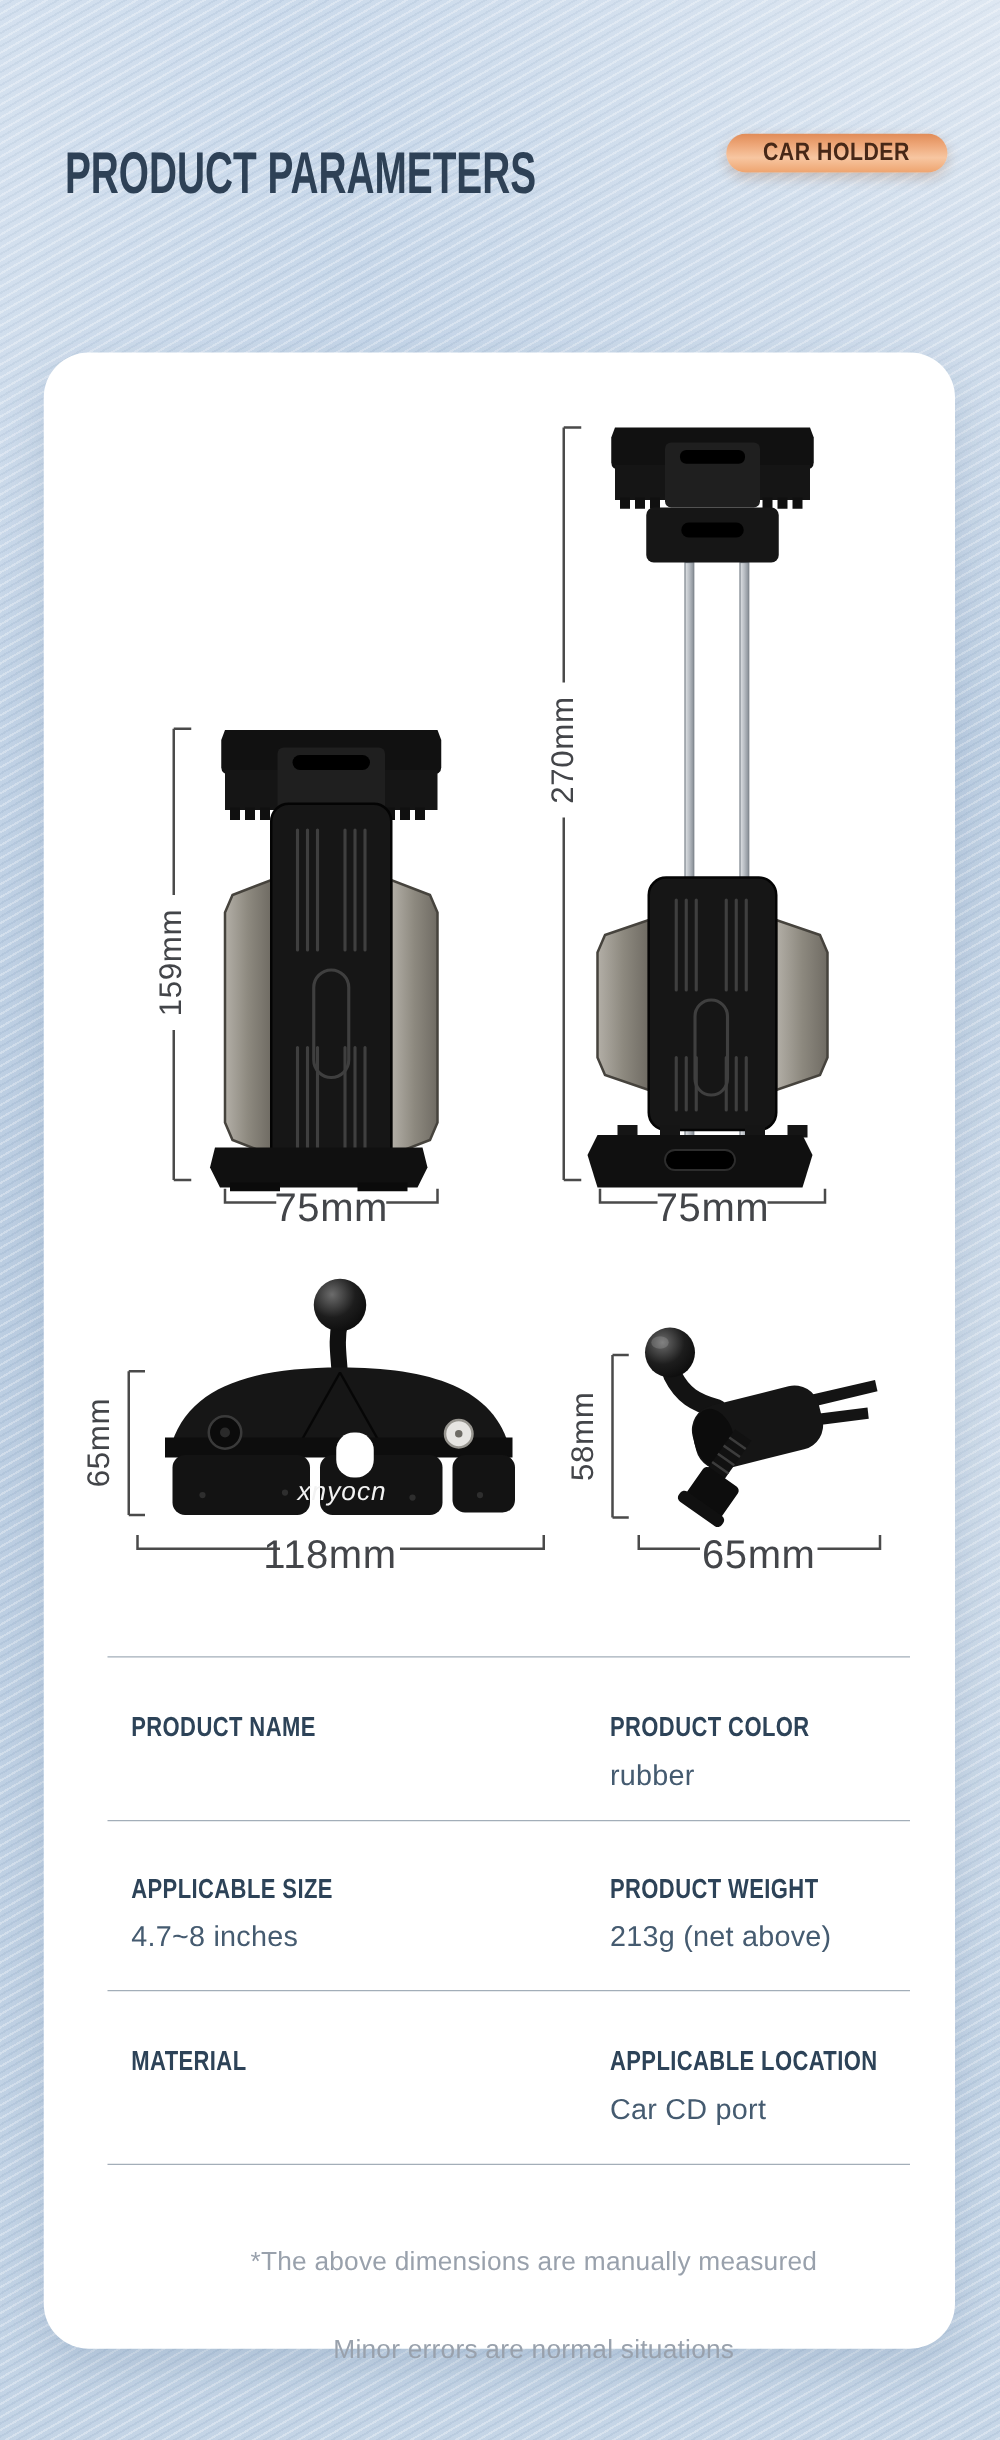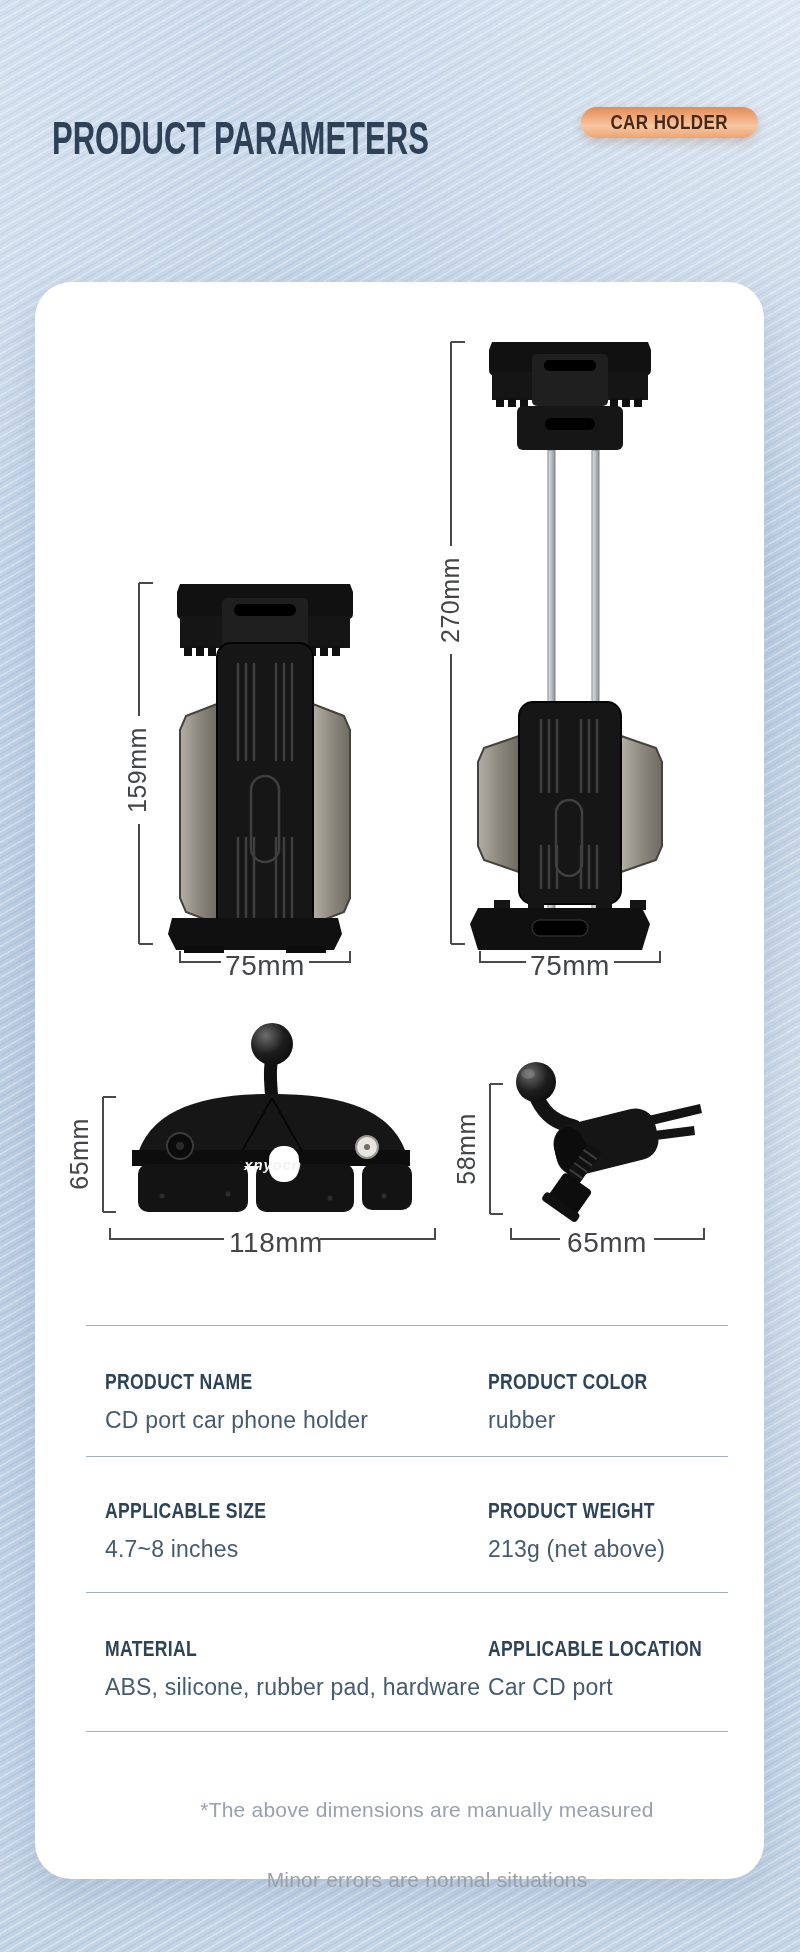--- a/index.html
+++ b/index.html
@@ -52,28 +52,28 @@
 
   
   .card{
     left:35px;top:282px;width:729px;height:1597px;
     background:#ffffff;border-radius:36px;
     box-shadow:0 14px 34px rgba(84,112,146,.18);
   }
 
   
   .dim{
-    font-size:28px;color:#434549;letter-spacing:.5px;
+    font-size:32px;color:#434549;letter-spacing:.5px;
     width:120px;height:30px;line-height:30px;text-align:center;white-space:nowrap;
   }
   .dim.vert{transform:rotate(-90deg);font-size:25px;}
 
   .brand{
-    left:238px;top:1155px;width:70px;height:20px;line-height:20px;
-    text-align:center;font-size:15px;font-weight:bold;font-style:italic;
+    left:238px;top:1184px;width:70px;height:20px;line-height:20px;
+    text-align:center;font-size:21px;font-weight:normal;font-style:italic;
     color:#f2f2f2;letter-spacing:.8px;
   }
 
   
   .divider{left:86px;width:642px;height:1px;background:#a3aeb9;}
   .spec-label{
     font-size:22px;font-weight:bold;color:#2d4358;
     transform:scaleX(.80);transform-origin:0 50%;
     letter-spacing:.4px;white-space:nowrap;
   }
@@ -226,42 +226,40 @@
       <path d="M490,1084 h13 M490,1214 h13 M490,1084 V1214"></path>
       <path d="M511,1228 V1240 M704,1228 V1240 M511,1239 H560 M654,1239 H704"></path>
     </g>
   </svg>
 
   <div class="abs dim vert" style="left:77px;top:755px">159mm</div>
   <div class="abs dim vert" style="left:390px;top:585px">270mm</div>
   <div class="abs dim" style="left:205px;top:951px">75mm</div>
   <div class="abs dim" style="left:510px;top:951px">75mm</div>
   <div class="abs dim vert" style="left:19px;top:1139px">65mm</div>
-  <div class="abs dim" style="left:216px;top:1228px">118mm</div>
+  <div class="abs dim" style="left:204px;top:1228px">118mm</div>
   <div class="abs dim vert" style="left:406px;top:1134px">58mm</div>
   <div class="abs dim" style="left:547px;top:1228px">65mm</div>
 
   <div class="abs brand">xnyocn</div>
 
   <div class="abs divider" style="top:1325px"></div>
   <div class="abs divider" style="top:1456px"></div>
   <div class="abs divider" style="top:1592px"></div>
   <div class="abs divider" style="top:1731px"></div>
 
   <div class="abs spec-label col-left" style="top:1369px">PRODUCT NAME</div>
-  <div class="abs spec-value col-left" style="top:1407px">CD port car phone holder</div>
   <div class="abs spec-label col-right" style="top:1369px">PRODUCT COLOR</div>
   <div class="abs spec-value col-right" style="top:1407px">rubber</div>
 
   <div class="abs spec-label col-left" style="top:1498px">APPLICABLE SIZE</div>
   <div class="abs spec-value col-left" style="top:1536px">4.7~8 inches</div>
   <div class="abs spec-label col-right" style="top:1498px">PRODUCT WEIGHT</div>
   <div class="abs spec-value col-right" style="top:1536px">213g (net above)</div>
 
   <div class="abs spec-label col-left" style="top:1636px">MATERIAL</div>
-  <div class="abs spec-value col-left" style="top:1674px">ABS, silicone, rubber pad, hardware</div>
   <div class="abs spec-label col-right" style="top:1636px">APPLICABLE LOCATION</div>
   <div class="abs spec-value col-right" style="top:1674px">Car CD port</div>
 
   <div class="abs footnote" style="top:1798px">*The above dimensions are manually measured</div>
   <div class="abs footnote" style="top:1868px">Minor errors are normal situations</div>
 
 </div>
 
 </body></html>

